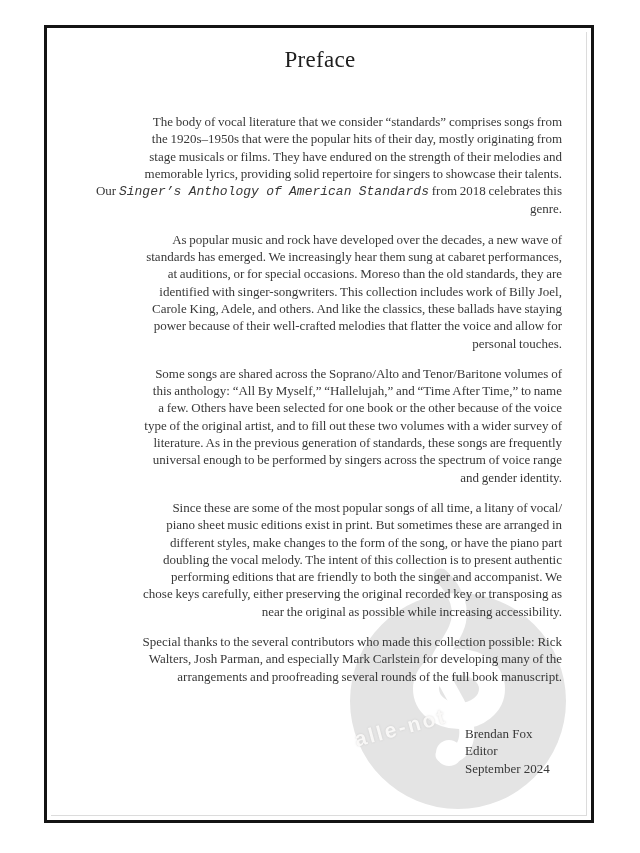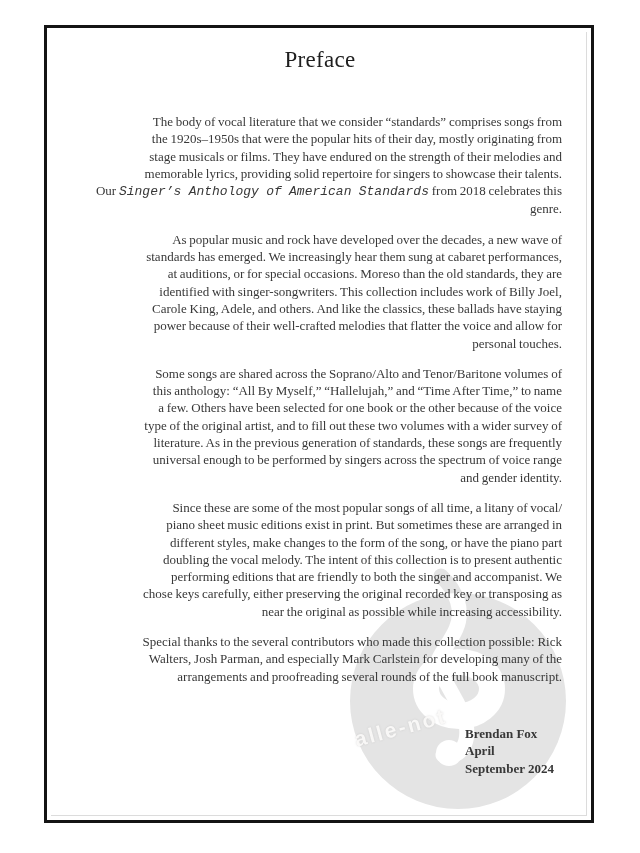--- a/index.html
+++ b/index.html
@@ -36,21 +36,21 @@
     line-height:30px;margin:17px 0 38px 0;letter-spacing:0.3px;
   }
   .para{
     white-space:pre-line;font-size:13px;line-height:17.3px;
     word-spacing:-0.5px;margin:0 0 13px 0;text-align:right;
   }
   .ital{font-style:italic;font-family:Liberation Mono, monospace;}
   .signature{
     margin:40px 0 0 387px;font-size:13px;line-height:17.3px;color:#383838;
   }
-  .sig-line{display:block;font-weight:bold;}
+  .sig-line{display:block;}
 </style>
 </head>
 <body>
 
 <div class="canvas">
   <div class="page">
 
     <div class="wm">
       <svg width="250" height="250" viewBox="0 0 250 250">
         <defs>
@@ -106,19 +106,19 @@
 performing editions that are friendly to both the singer and accompanist. We
 chose keys carefully, either preserving the original recorded key or transposing as
 near the original as possible while increasing accessibility.</p>
 
       <p class="para">Special thanks to the several contributors who made this collection possible: Rick
 Walters, Josh Parman, and especially Mark Carlstein for developing many of the
 arrangements and proofreading several rounds of the full book manuscript.</p>
 
       <div class="signature">
         <span class="sig-line">Brendan Fox</span>
-        <span class="sig-line">April</span>
+        <span class="sig-line">Editor</span>
         <span class="sig-line">September 2024</span>
       </div>
     </div>
 
   </div>
 </div>
 
 </body></html>

